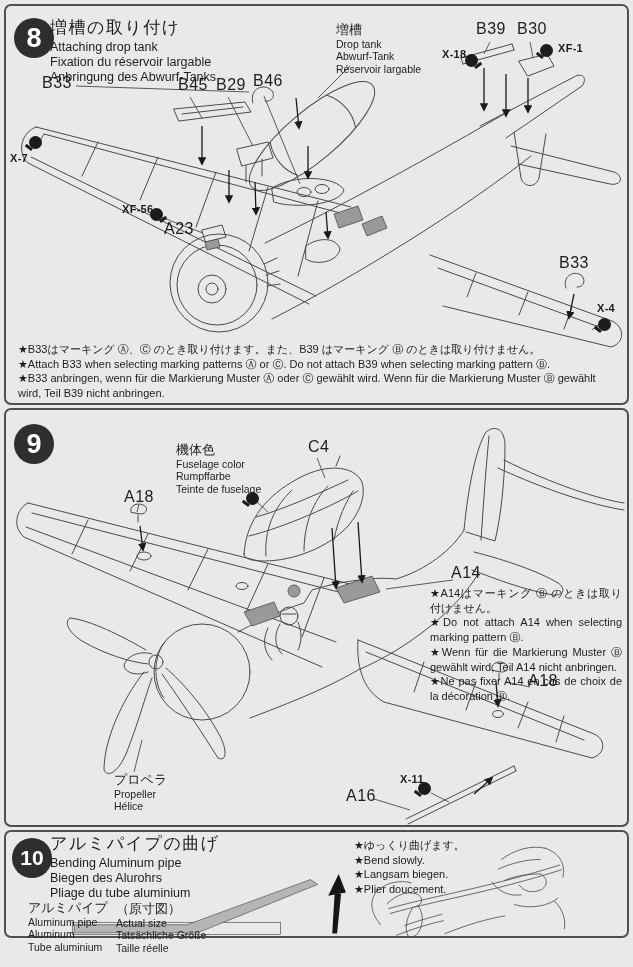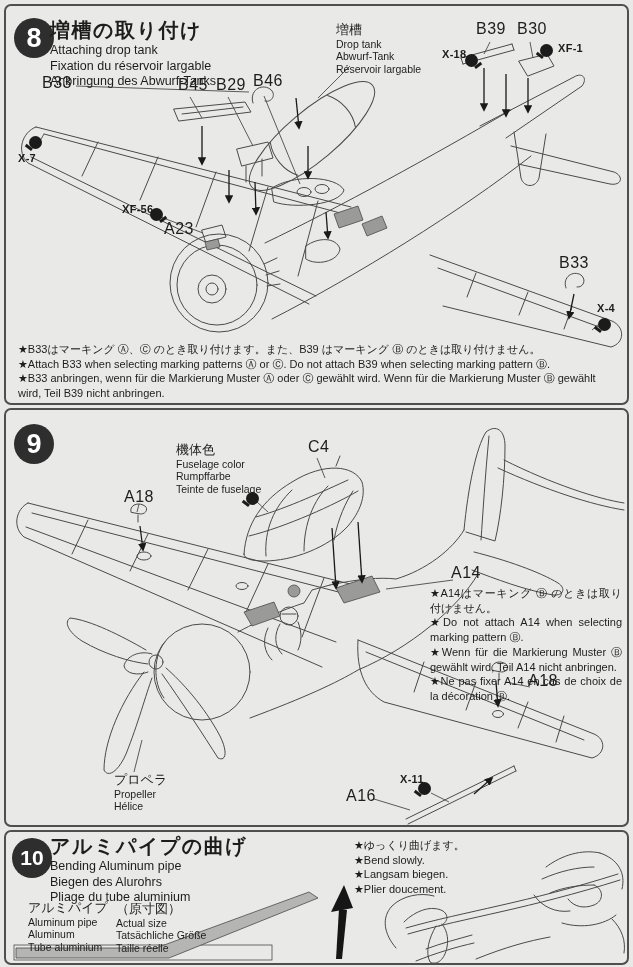--- a/index.html
+++ b/index.html
@@ -5,27 +5,27 @@
   html,body{margin:0;padding:0;}
   body{
     width:633px;height:967px;position:relative;overflow:hidden;
     background:#e9e9e7;
     font-family:"Liberation Sans","DejaVu Sans",sans-serif;
     color:#1d1d1d;
   }
   .panel{position:absolute;left:4px;width:625px;border:2px solid #4f4f4f;border-radius:7px;box-sizing:border-box;}
   #panel8{top:4px;height:401px;}
   #panel9{top:408px;height:419px;}
-  #panel10{top:830px;height:135px;}
+  #panel10{top:830px;height:108px;}
   .diagram{position:absolute;left:0;top:0;width:100%;height:100%;}
   .badge{position:absolute;width:40px;height:40px;border-radius:50%;background:#2e2e2e;color:#fff;
          font-weight:bold;font-size:27px;display:flex;align-items:center;justify-content:center;}
   .badge.small{font-size:21px;}
   .titleblock{position:absolute;line-height:1.22;}
-  .titleblock .ja{font-size:20px;font-weight:bold;letter-spacing:1.5px;margin-bottom:1px;}
+  .titleblock .ja{font-size:17px;font-weight:normal;letter-spacing:1.5px;margin-bottom:1px;}
   .titleblock .tr{font-size:12.5px;}
   .plabel{position:absolute;font-size:16px;letter-spacing:0.5px;}
   .paintlabel{position:absolute;font-size:11px;font-weight:bold;letter-spacing:0.3px;}
   .callout{position:absolute;font-size:10.5px;line-height:1.2;}
   .callout .ja{font-size:13px;}
   .notes{position:absolute;font-size:11px;line-height:1.34;}
   .notes div{margin:0;}
   .notes.justify{text-align:justify;}
   .pdot{position:absolute;width:13px;height:13px;background:#1b1b1b;border-radius:50%;}
   .pdot::after{content:"";position:absolute;left:-4px;top:10px;width:8px;height:2.5px;background:#1b1b1b;transform:rotate(38deg);}
@@ -129,21 +129,21 @@
 
   <div class="plabel" style="left:36px;top:68px;">B33</div>
   <div class="plabel" style="left:172px;top:70px;">B45</div>
   <div class="plabel" style="left:210px;top:70px;">B29</div>
   <div class="plabel" style="left:247px;top:66px;">B46</div>
   <div class="plabel" style="left:470px;top:14px;">B39</div>
   <div class="plabel" style="left:511px;top:14px;">B30</div>
   <div class="plabel" style="left:158px;top:214px;">A23</div>
   <div class="plabel" style="left:553px;top:248px;">B33</div>
 
-  <div class="paintlabel" style="left:12px;top:146px;">X-7</div>
+  <div class="paintlabel" style="left:4px;top:146px;">X-7</div>
   <div class="pdot" style="left:23px;top:130px;"></div>
   <div class="paintlabel" style="left:116px;top:197px;">XF-56</div>
   <div class="pdot tail-right" style="left:144px;top:202px;"></div>
   <div class="paintlabel" style="left:436px;top:42px;">X-18</div>
   <div class="pdot tail-right" style="left:459px;top:48px;"></div>
   <div class="paintlabel" style="left:552px;top:36px;">XF-1</div>
   <div class="pdot" style="left:534px;top:38px;"></div>
   <div class="paintlabel" style="left:591px;top:296px;">X-4</div>
   <div class="pdot" style="left:592px;top:312px;"></div>
 

